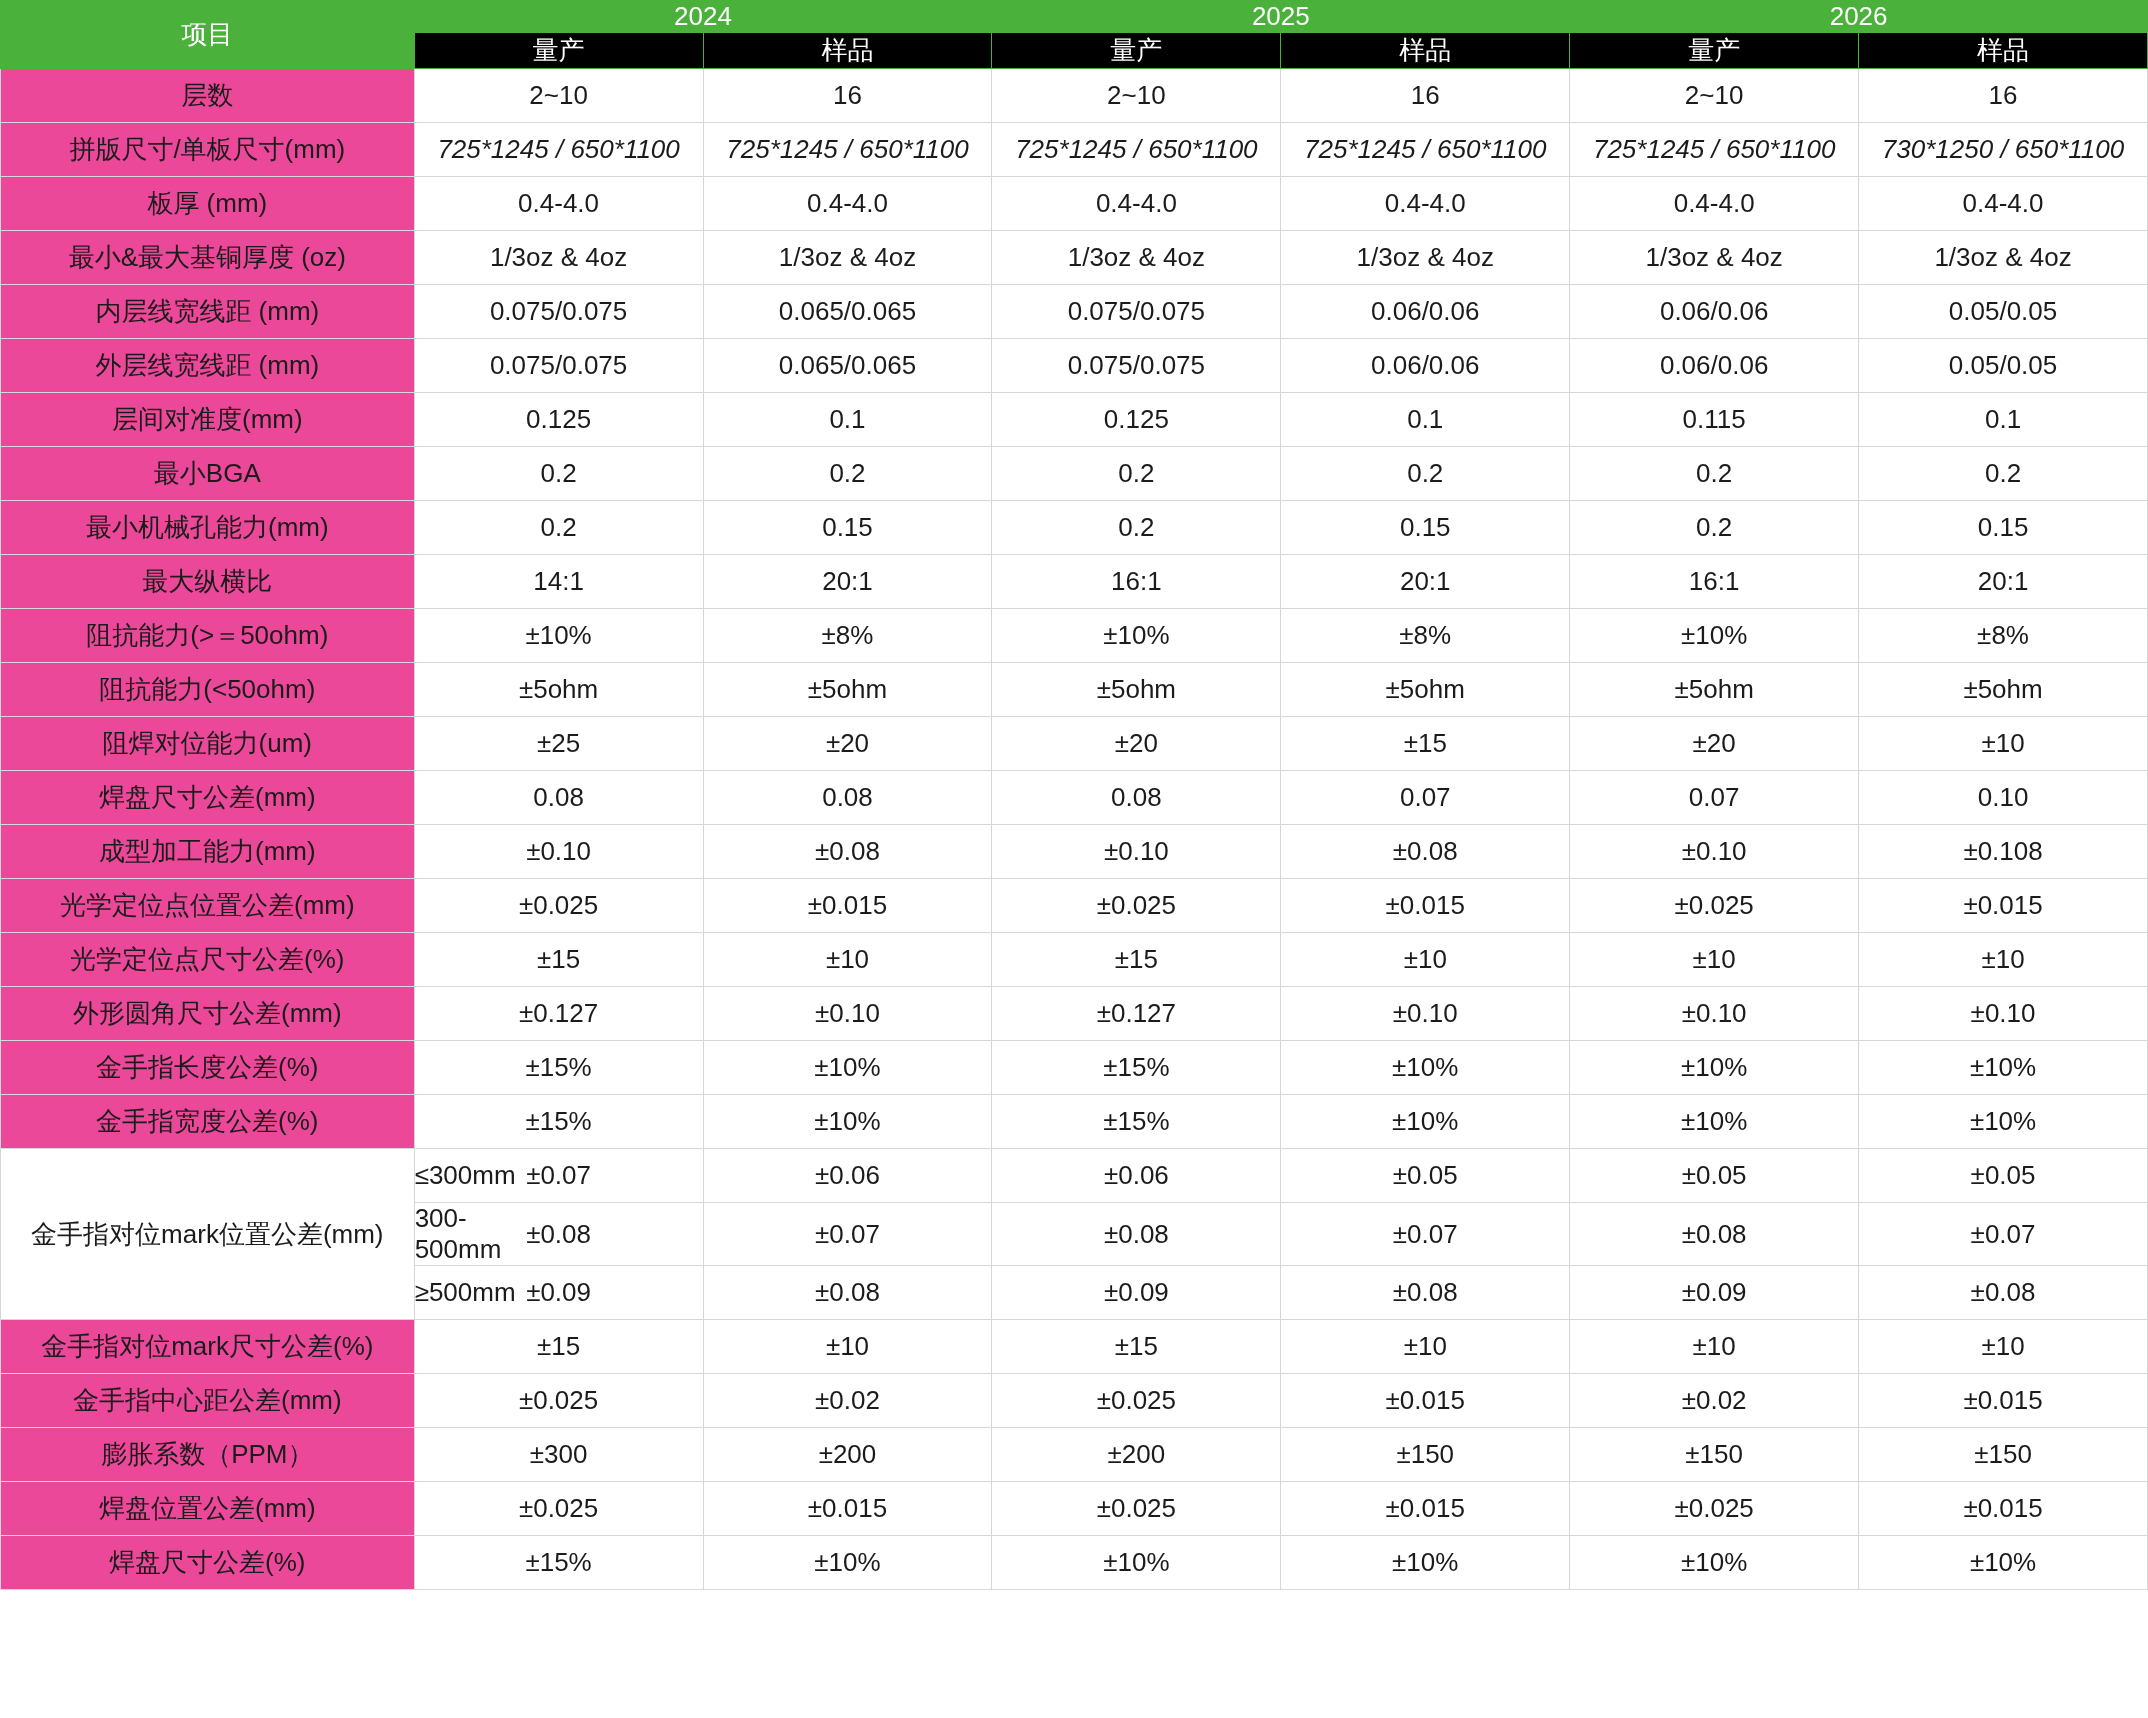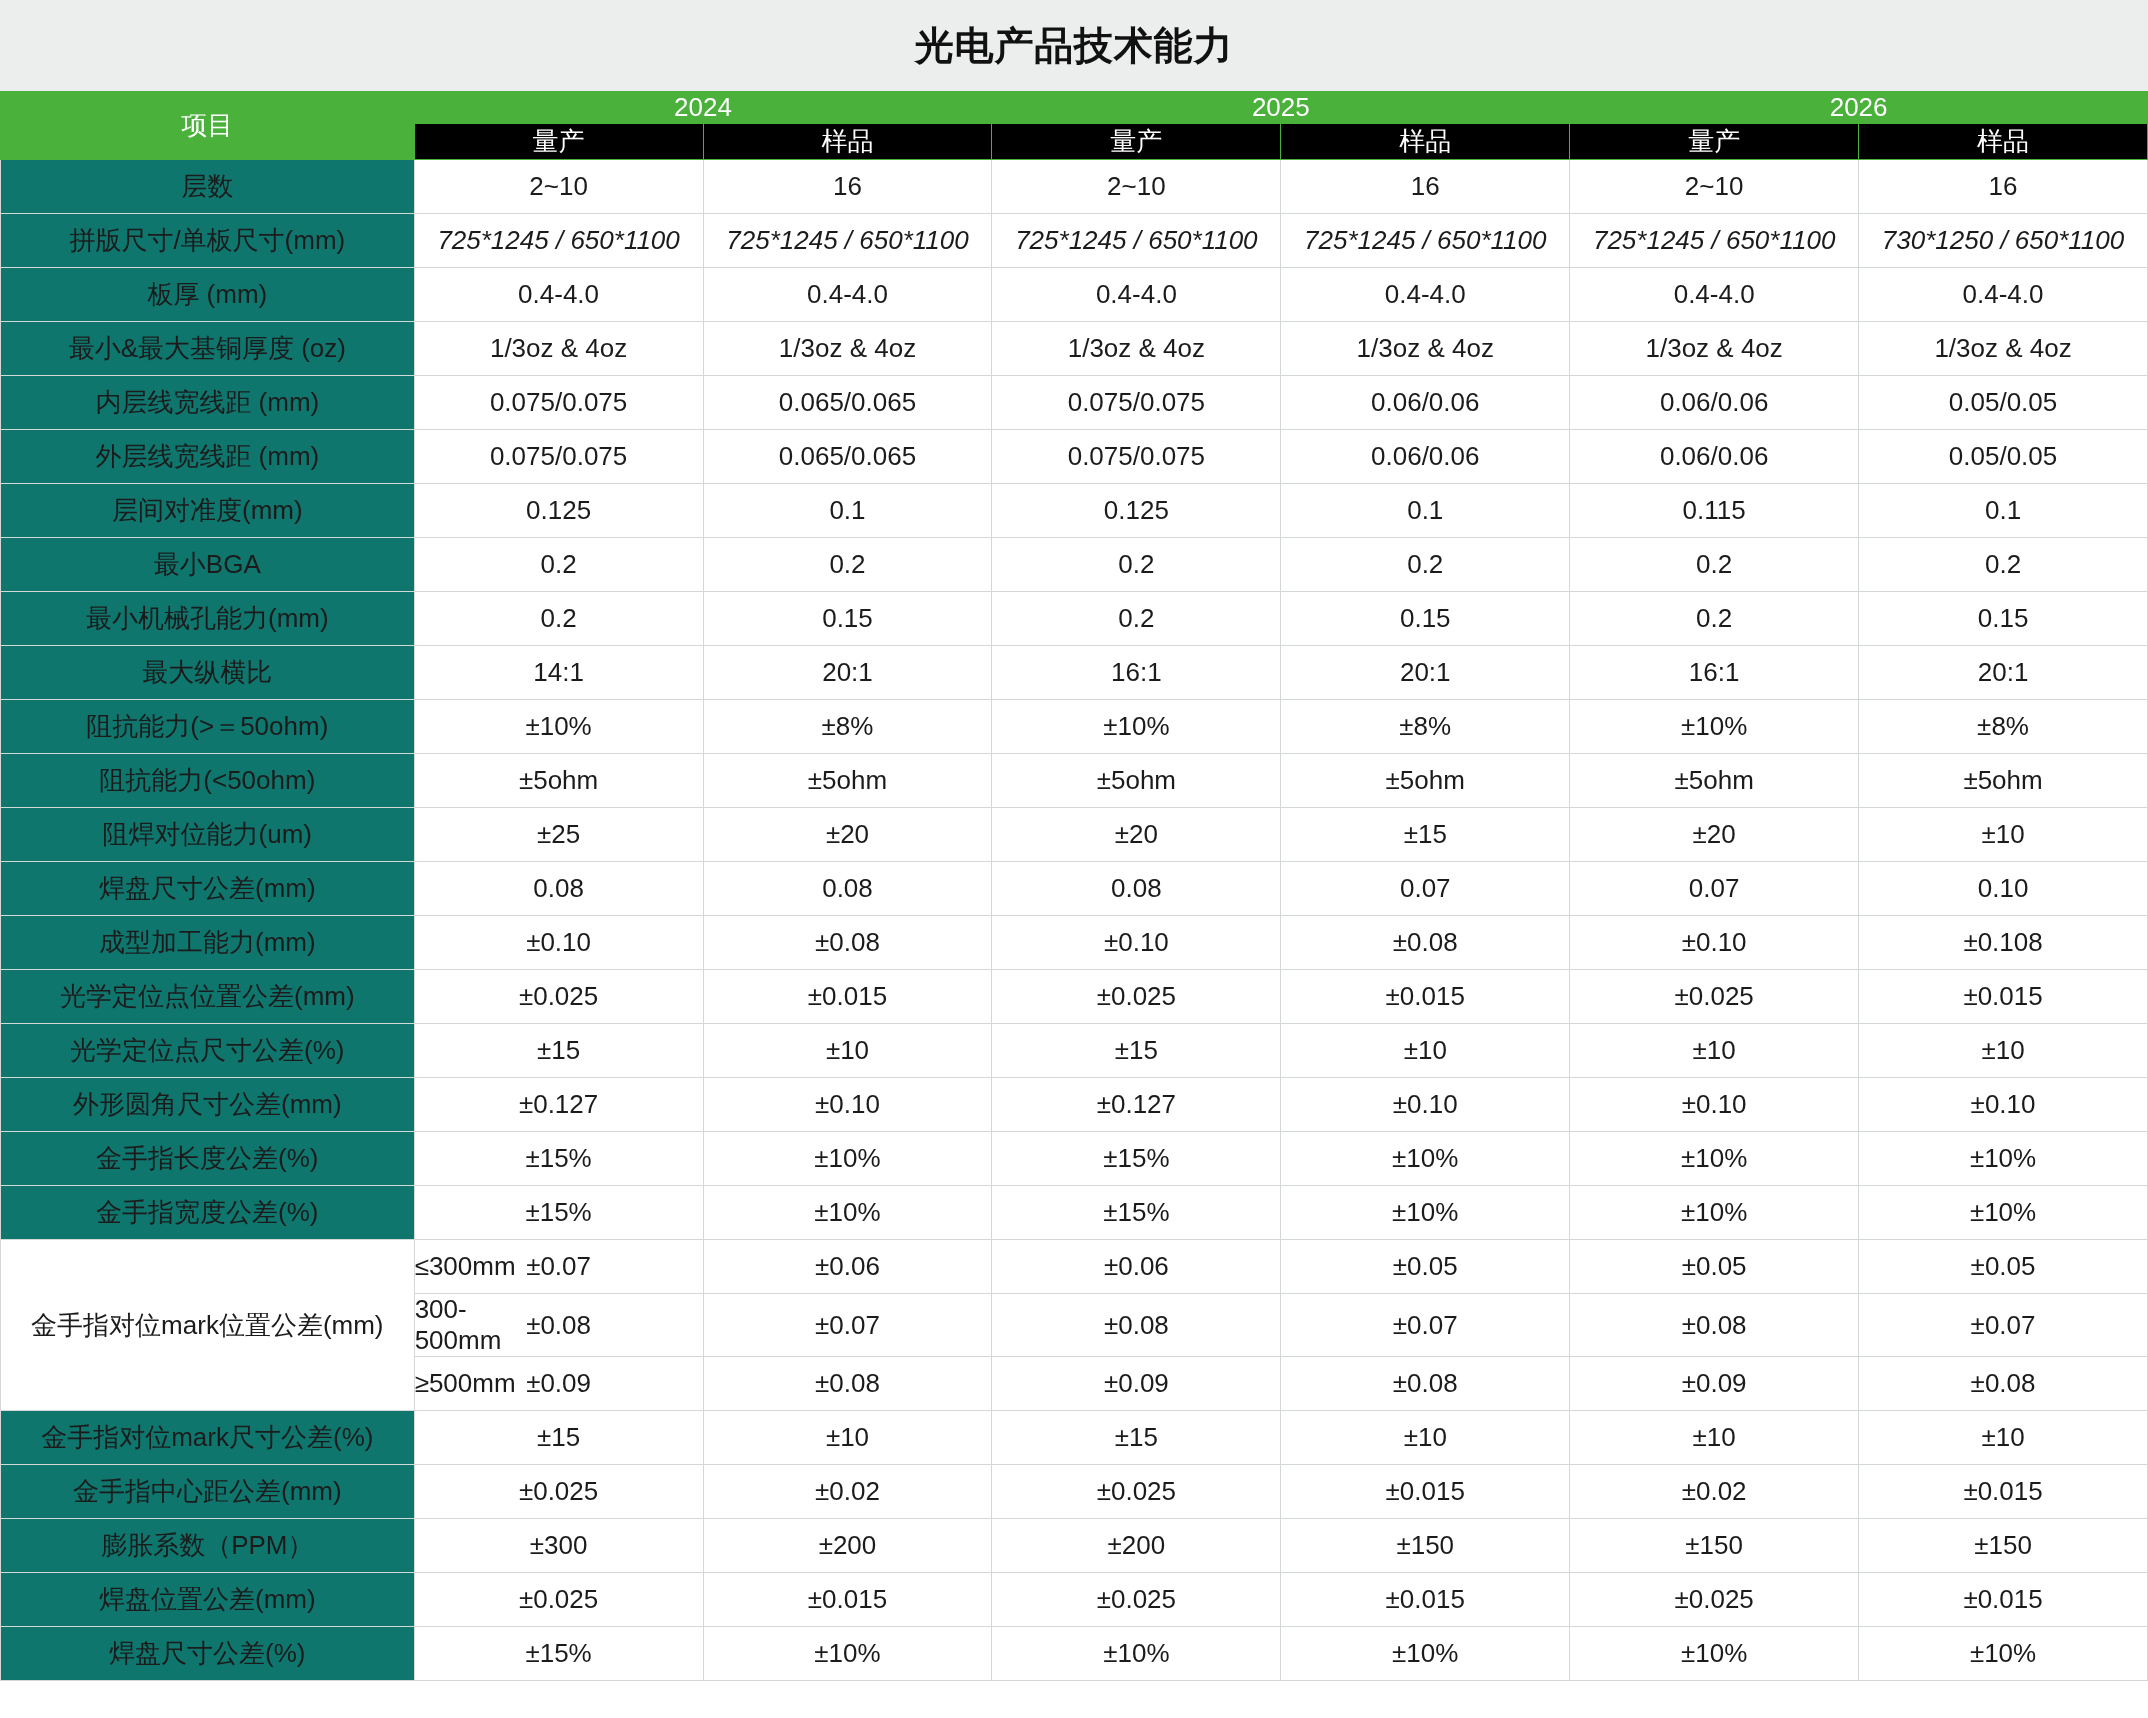--- a/index.html
+++ b/index.html
@@ -57,21 +57,21 @@
     margin-top: 40px;
   }
   .hdr-sub {
     background: #000000;
     color: #ffffff !important;
     font-size: 28.5px;
     border-color: #4ab13a !important;
   }
   .row-label {
     font-size: 27px;
-    background: #0f766e;
+    background: #ec4899;
     padding: 0 8.4px;
   }
   tbody tr {
     height: 54px;
   }
   .val {
     background: #ffffff;
     font-size: 27px;
   }
   .val-small {
@@ -89,23 +89,20 @@
   }
   col.c-item { width: 252px; }
   col.c-sub  { width: 0px; }
   col.c-val  { width: 176px; }
 </style>
 </head>
 <body>
 
 <div class="page">
 
-  <div class="title-bar">
-    <div class="title-text">光电产品技术能力</div>
-  </div>
 
   <table class="spec">
     <colgroup>
       <col class="c-item">
         <col class="c-sub">
       <col class="c-val">
         <col class="c-val">
         <col class="c-val">
       <col class="c-val">
         <col class="c-val">

